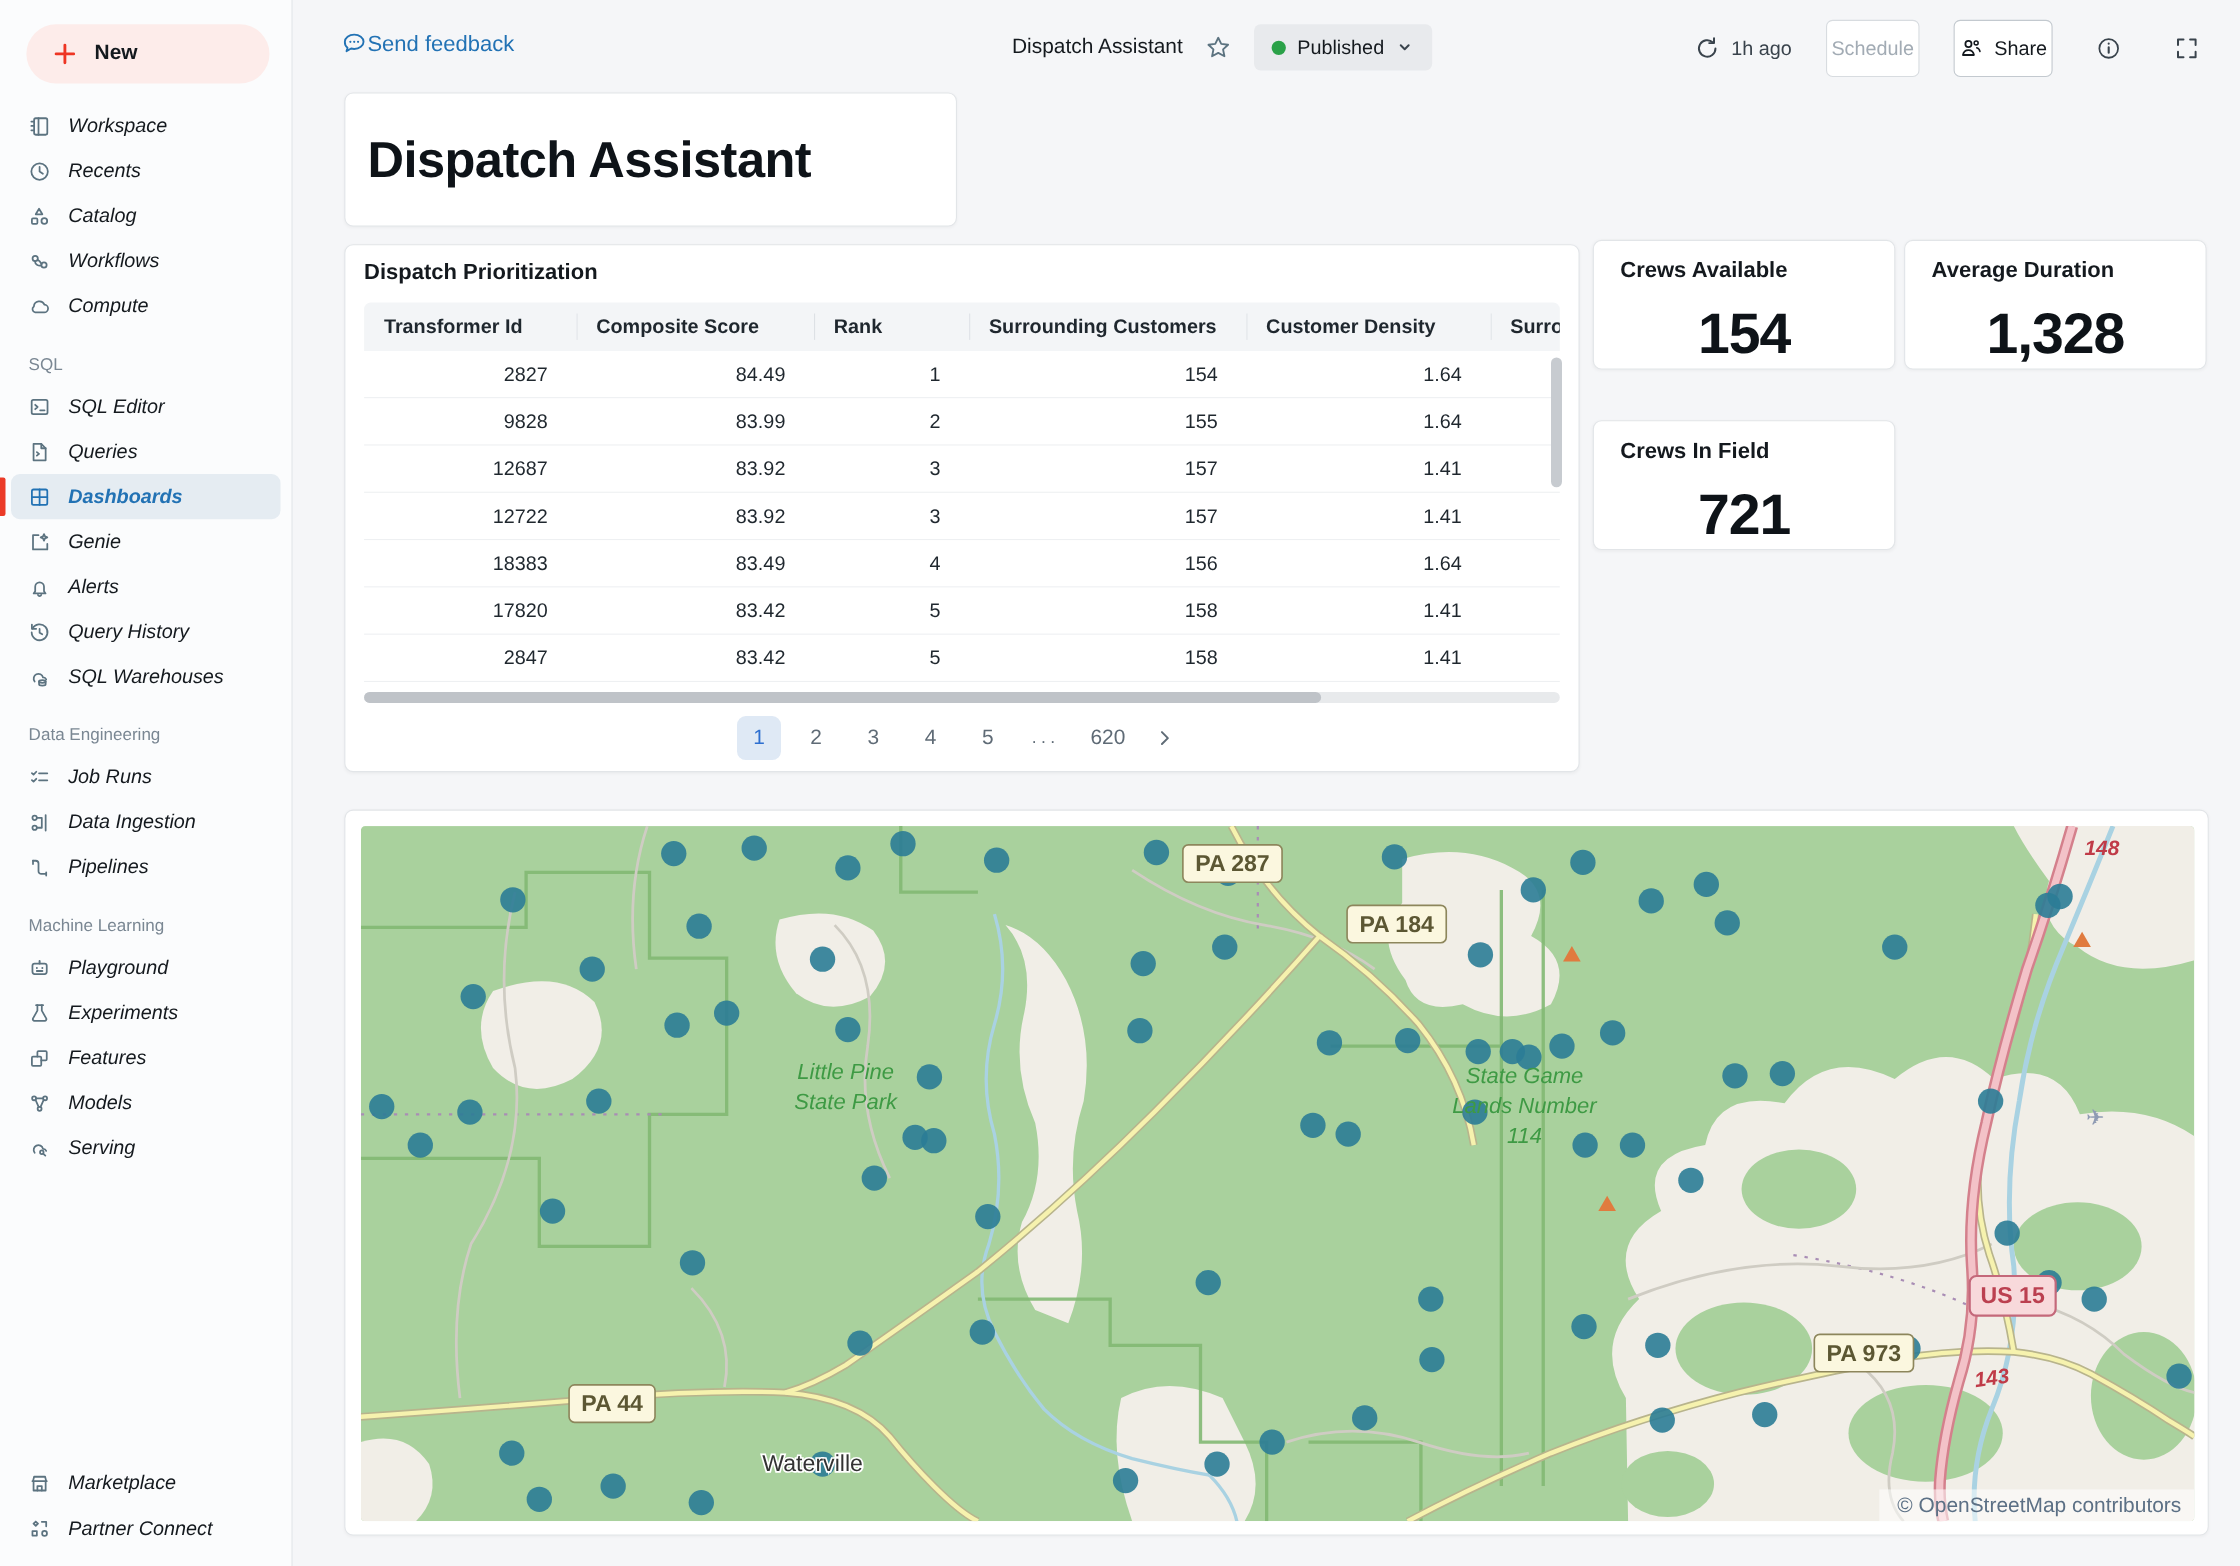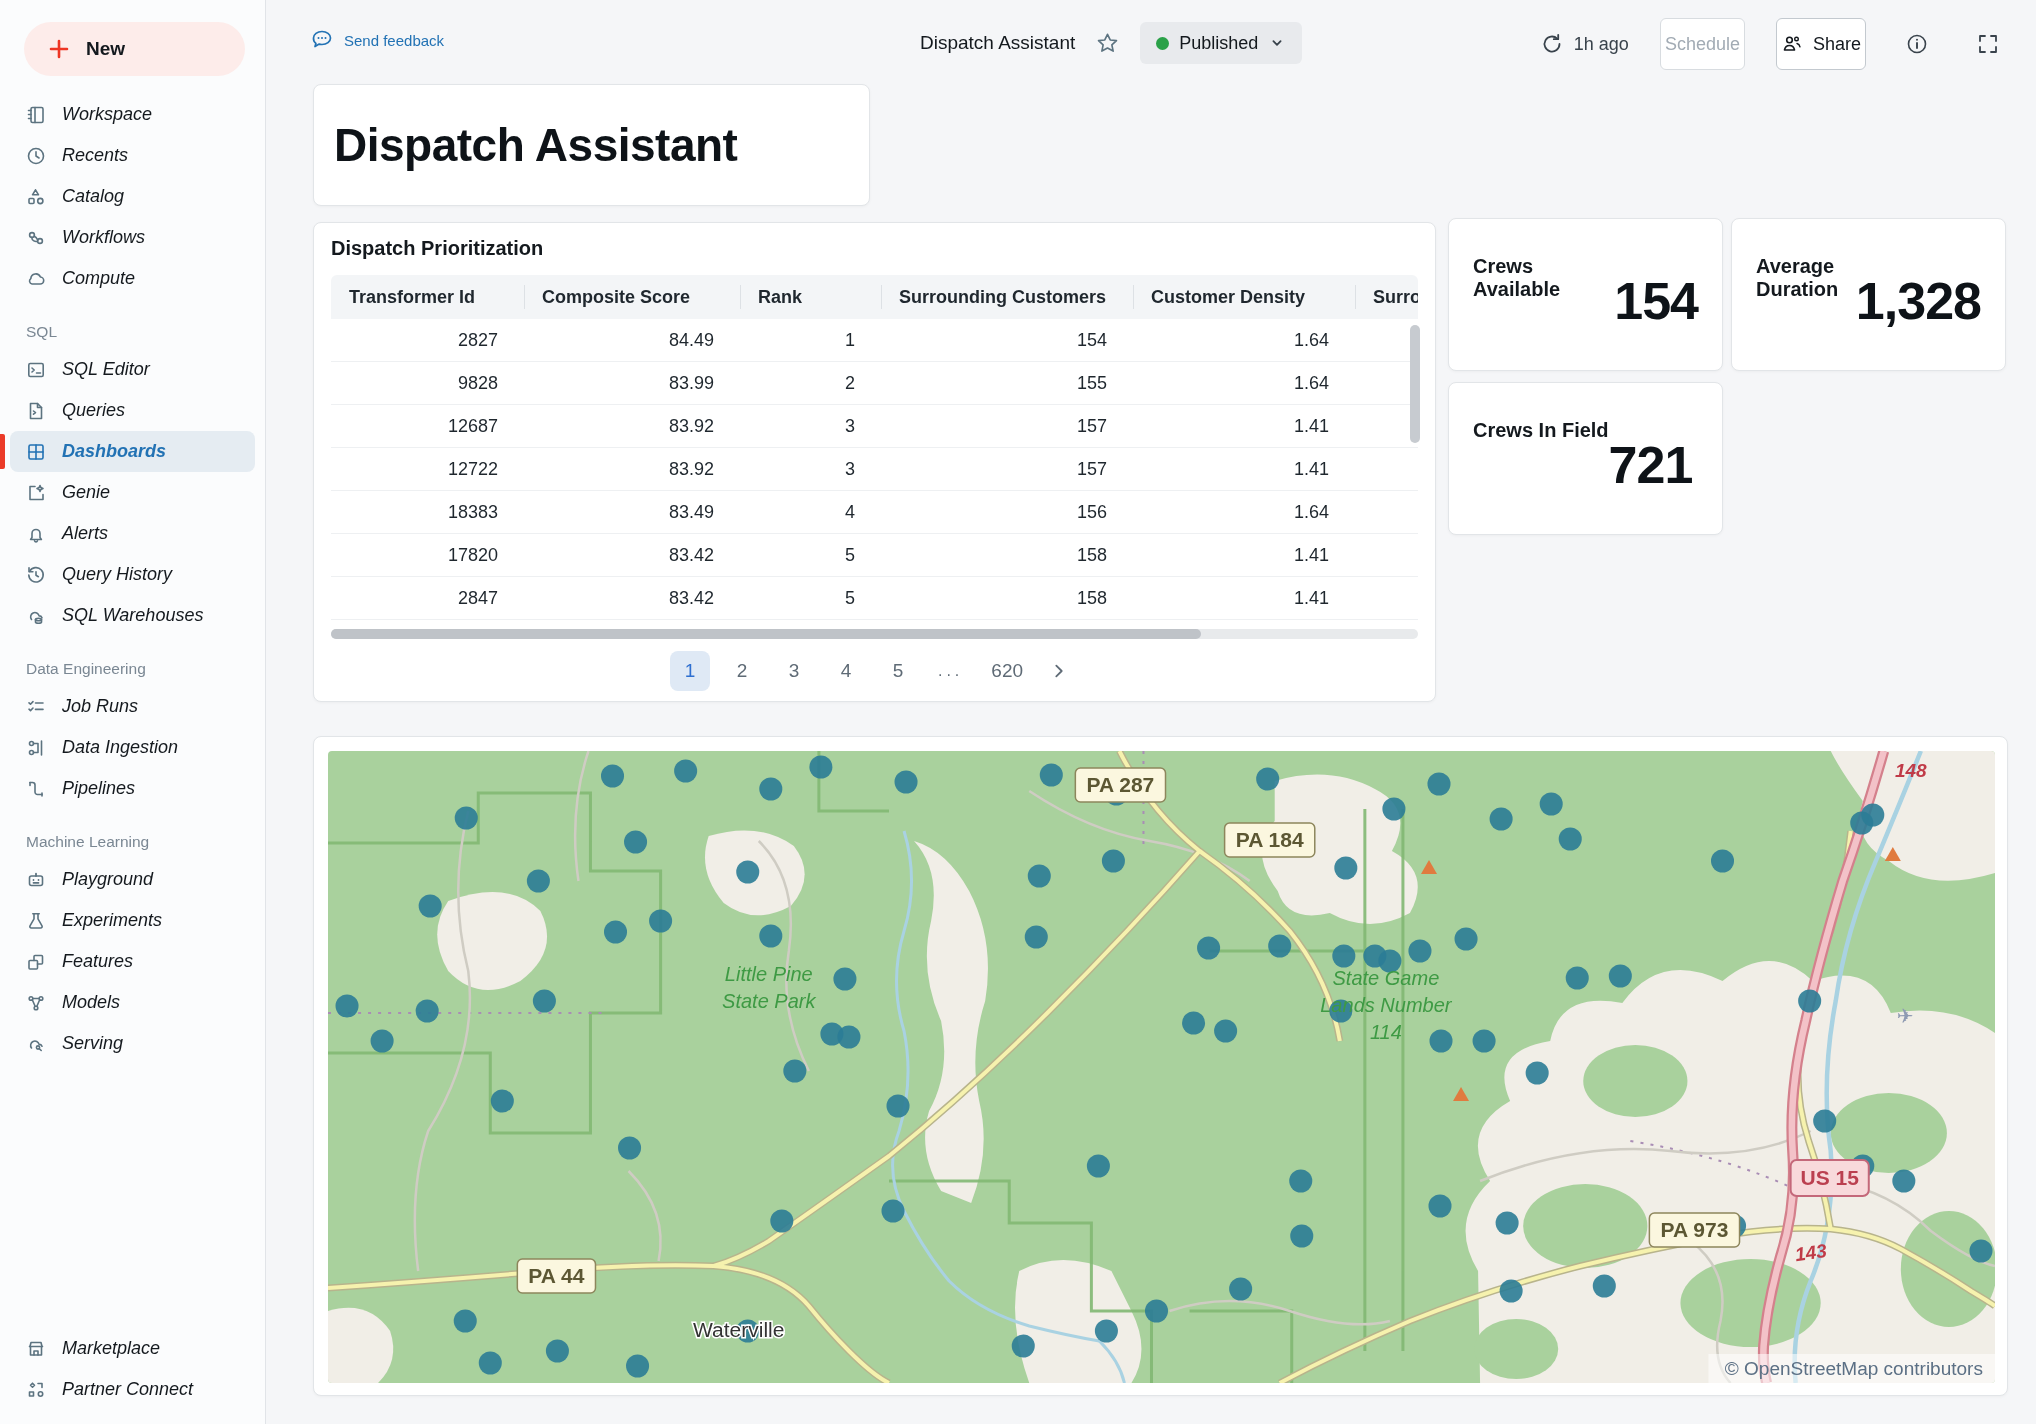--- a/index.html
+++ b/index.html
@@ -20,22 +20,22 @@
   .nav-item.active .lbl { color:#2272b4; font-weight:600; }
   .active-bar { position:absolute; left:-10px; top:3px; width:5px; height:35px; background:#eb3b28; border-radius:0 2px 2px 0; }
   .sec-label { margin:24px 0 8px 26px; font-size:15.5px; color:#7a8793; }
   .side-bottom { margin-top:auto; }
   .icn { stroke:#5c7380; fill:none; stroke-width:1.6; stroke-linecap:round; stroke-linejoin:round; }
   .nav-item.active .icn { stroke:#2272b4; }
 
   
   .main { position:absolute; left:288px; top:0; width:1748px; height:1424px; }
   .topbar { position:absolute; left:0; top:0; width:100%; height:80px; }
-  .feedback { position:absolute; left:22px; top:28px; display:flex; align-items:center; gap:10px;
-              color:#2272b4; font-size:15px; cursor:pointer;text-align:right; }
+  .feedback { position:absolute; left:22px; top:28px; display:flex; align-items:center; 
+              color:#2272b4; font-size:20px; cursor:pointer;text-align:right; }
   .tb-center { position:absolute; left:632px; top:22px; display:flex; align-items:center; gap:20px; }
   .tb-title { font-size:19px; font-weight:500; color:#14191e; }
   .pub-pill { display:flex; align-items:center; gap:10px; background:#e8eaed; border-radius:6px;
               height:42px; padding:0 16px; font-size:18px; color:#14191e; cursor:pointer; }
   .pub-dot { width:13px; height:13px; border-radius:50%; background:#2aa148; }
   .tb-right { position:absolute; right:28px; top:18px; display:flex; align-items:center; gap:31px; }
   .refresh-wrap { display:flex; align-items:center; gap:10px; font-size:18px; color:#39434c; cursor:pointer; }
   .btn { height:52px; border-radius:6px; background:#fff; display:flex; align-items:center; gap:10px;
          padding:0 4px; font-size:18px; cursor:pointer; }
   .btn.schedule { border:1px solid #d8dce0; color:#a2abb4; }
@@ -64,21 +64,21 @@
   .hscroll { position:absolute; left:17px; right:17px; top:406px; height:10px; background:#e8eaec; border-radius:5px; }
   .hthumb { position:absolute; left:0; top:0; height:10px; width:80%; background:#bfc3c8; border-radius:5px; }
   .pagination { position:absolute; left:0; right:0; top:428px; display:flex; justify-content:center; align-items:center; gap:8px; }
   .page { min-width:40px; height:40px; border-radius:8px; display:flex; align-items:center; justify-content:center;
           font-size:19px; color:#5f6b76; cursor:pointer; padding:0 8px; }
   .page.active { background:#dfe9f5; color:#2e6fd0; font-weight:500; }
   .page.dots { letter-spacing:4px; font-size:16px; cursor:default; }
   .nextbtn { width:40px; height:40px; display:flex; align-items:center; justify-content:center; cursor:pointer; }
 
   
-  .stat { width:275px; height:153px; padding:36px 24px; display:flex; flex-direction:row; }
+  .stat { width:275px; height:118px; padding:16px 24px; display:flex; flex-direction:column; }
   .stat .slabel { font-size:20px; font-weight:700; color:#14191e; }
   .stat .svalue { font-size:52px; font-weight:600; color:#0e1318; text-align:center; margin-top:16px; letter-spacing:-1px; }
   .stat1 { left:1160px; top:218px; } .stat2 { left:1443px; top:218px; }
   .stat3 { left:1160px; top:382px; } .stat4 { left:1443px; top:382px; }
 
   
   .map-card { left:25px; top:736px; width:1695px; height:660px; padding:14px; }
   .mapbox { width:1667px; height:632px; border-radius:4px; overflow:hidden; position:relative; }
   .mapbox svg.map { display:block; width:100%; height:100%; }
   .shield-txt { font-size:21px; font-weight:600; fill:#5c5733; text-anchor:middle; }

